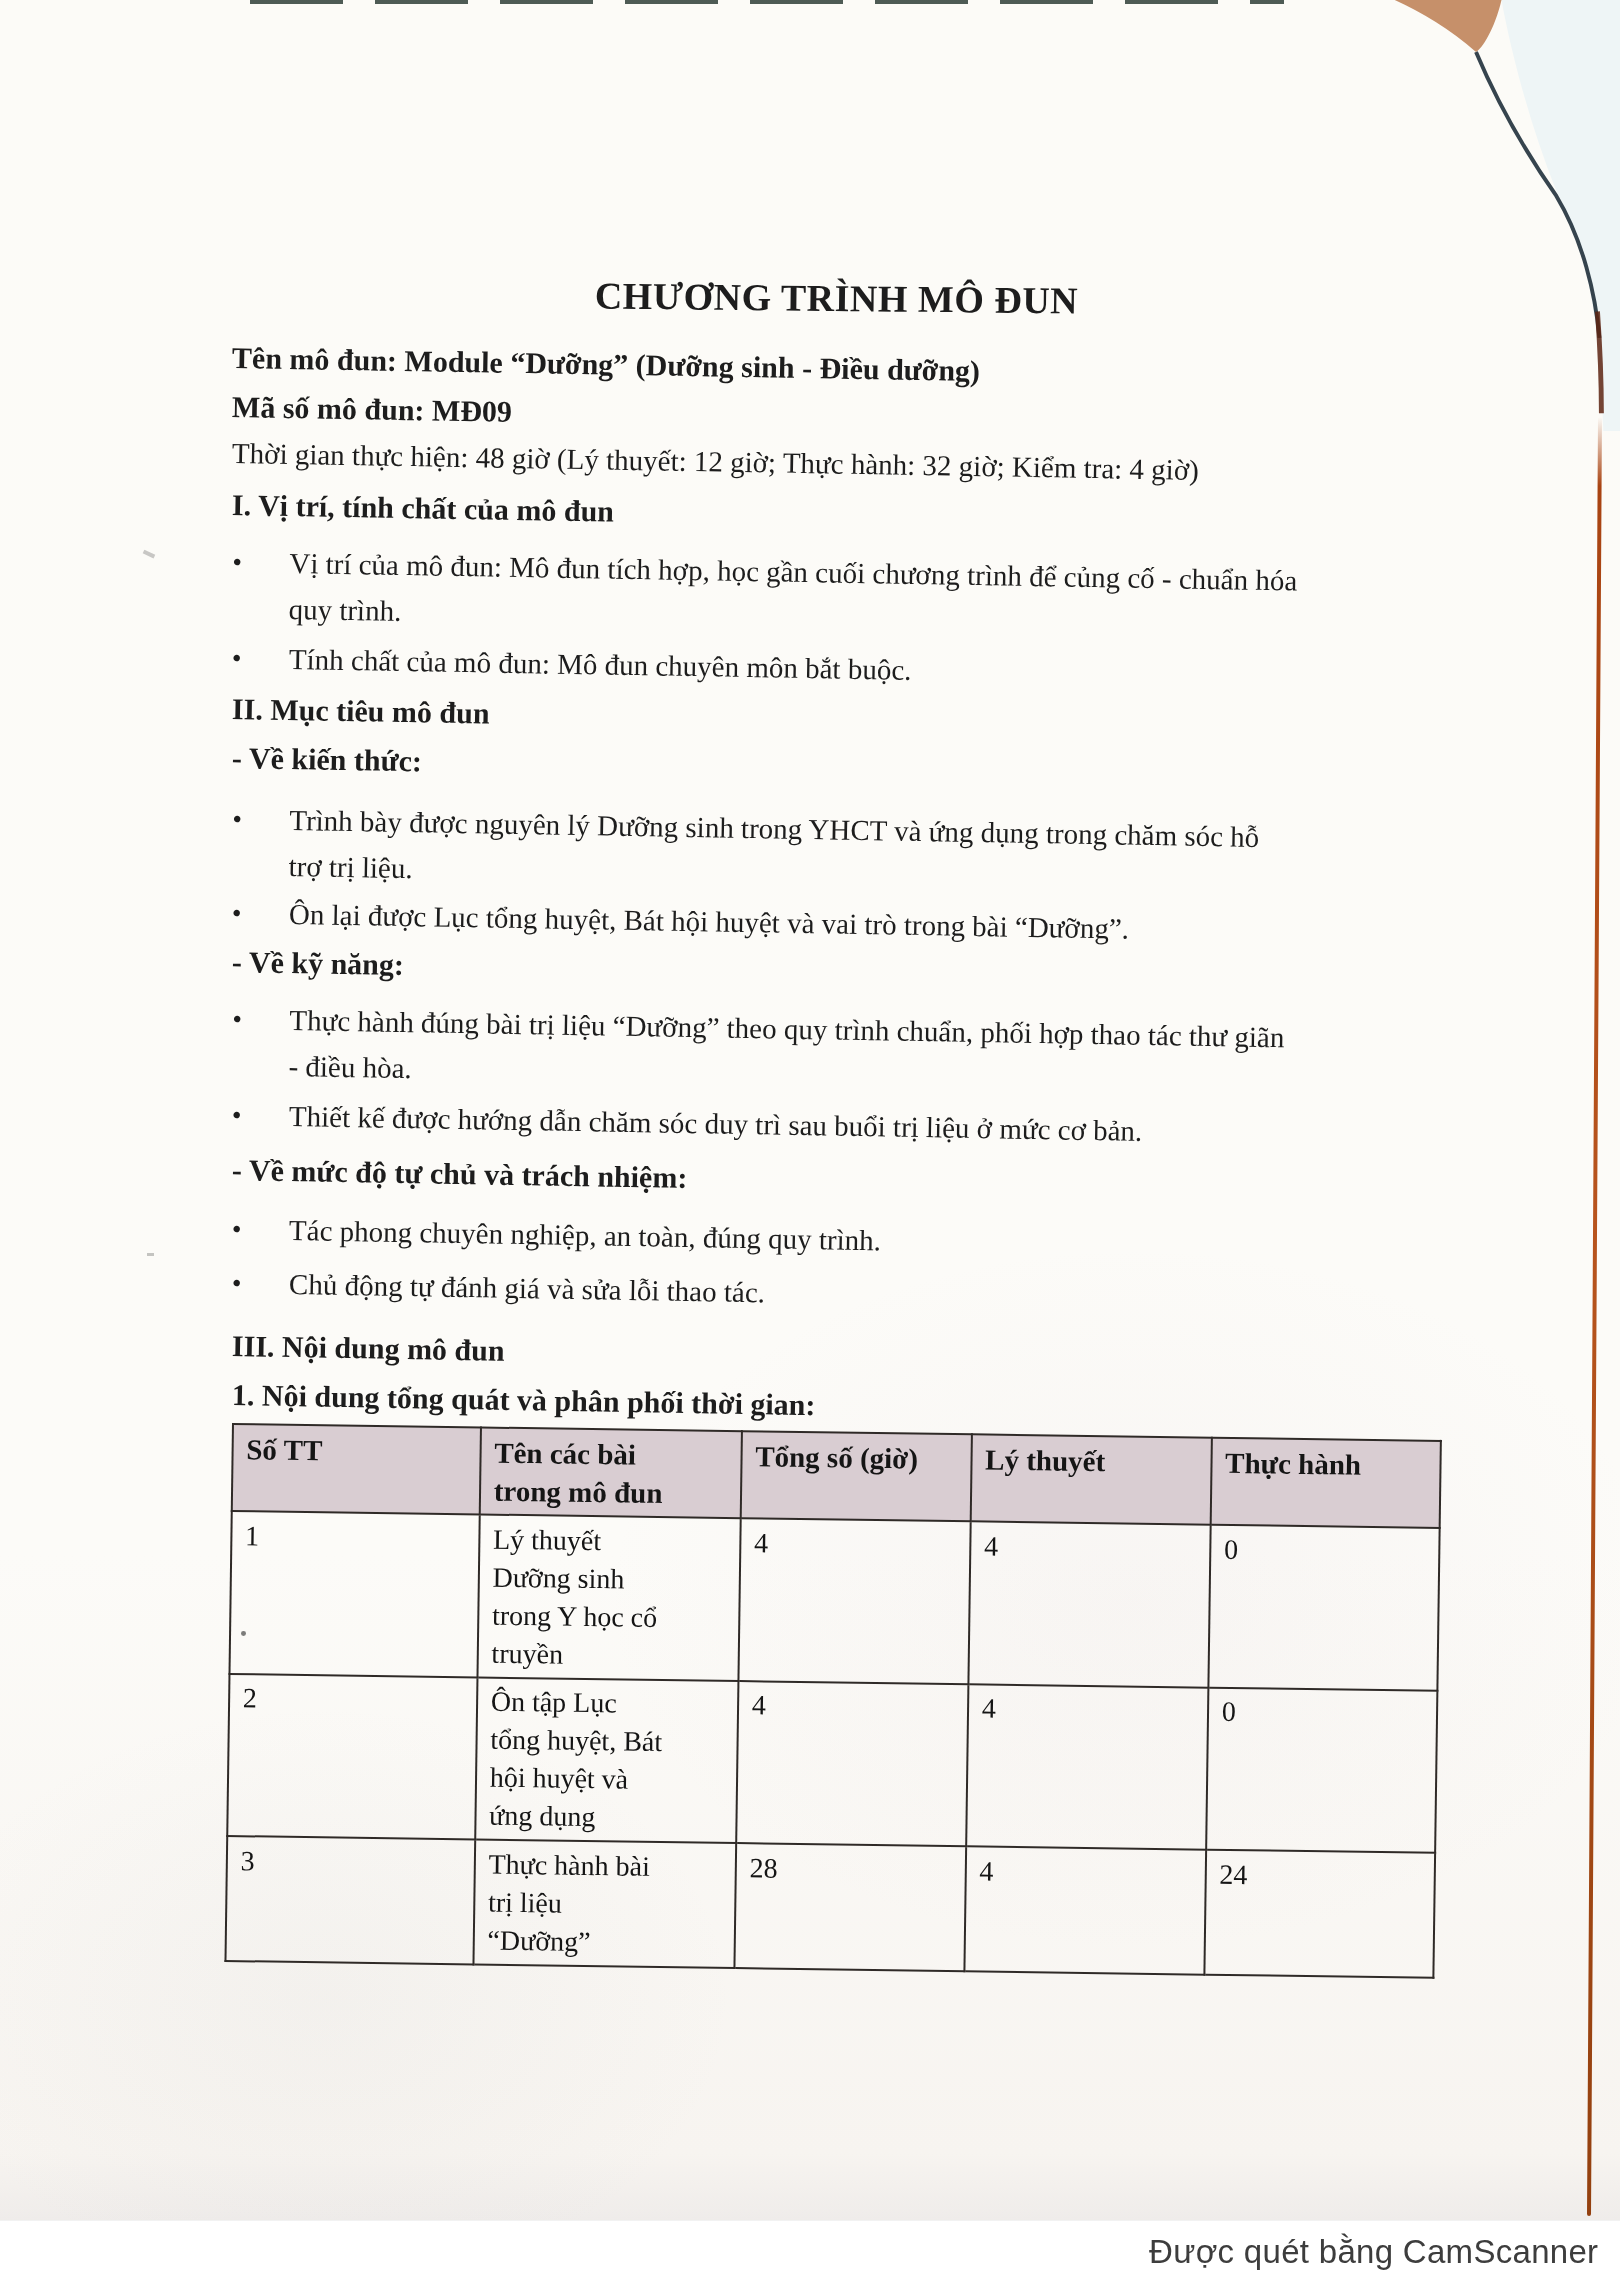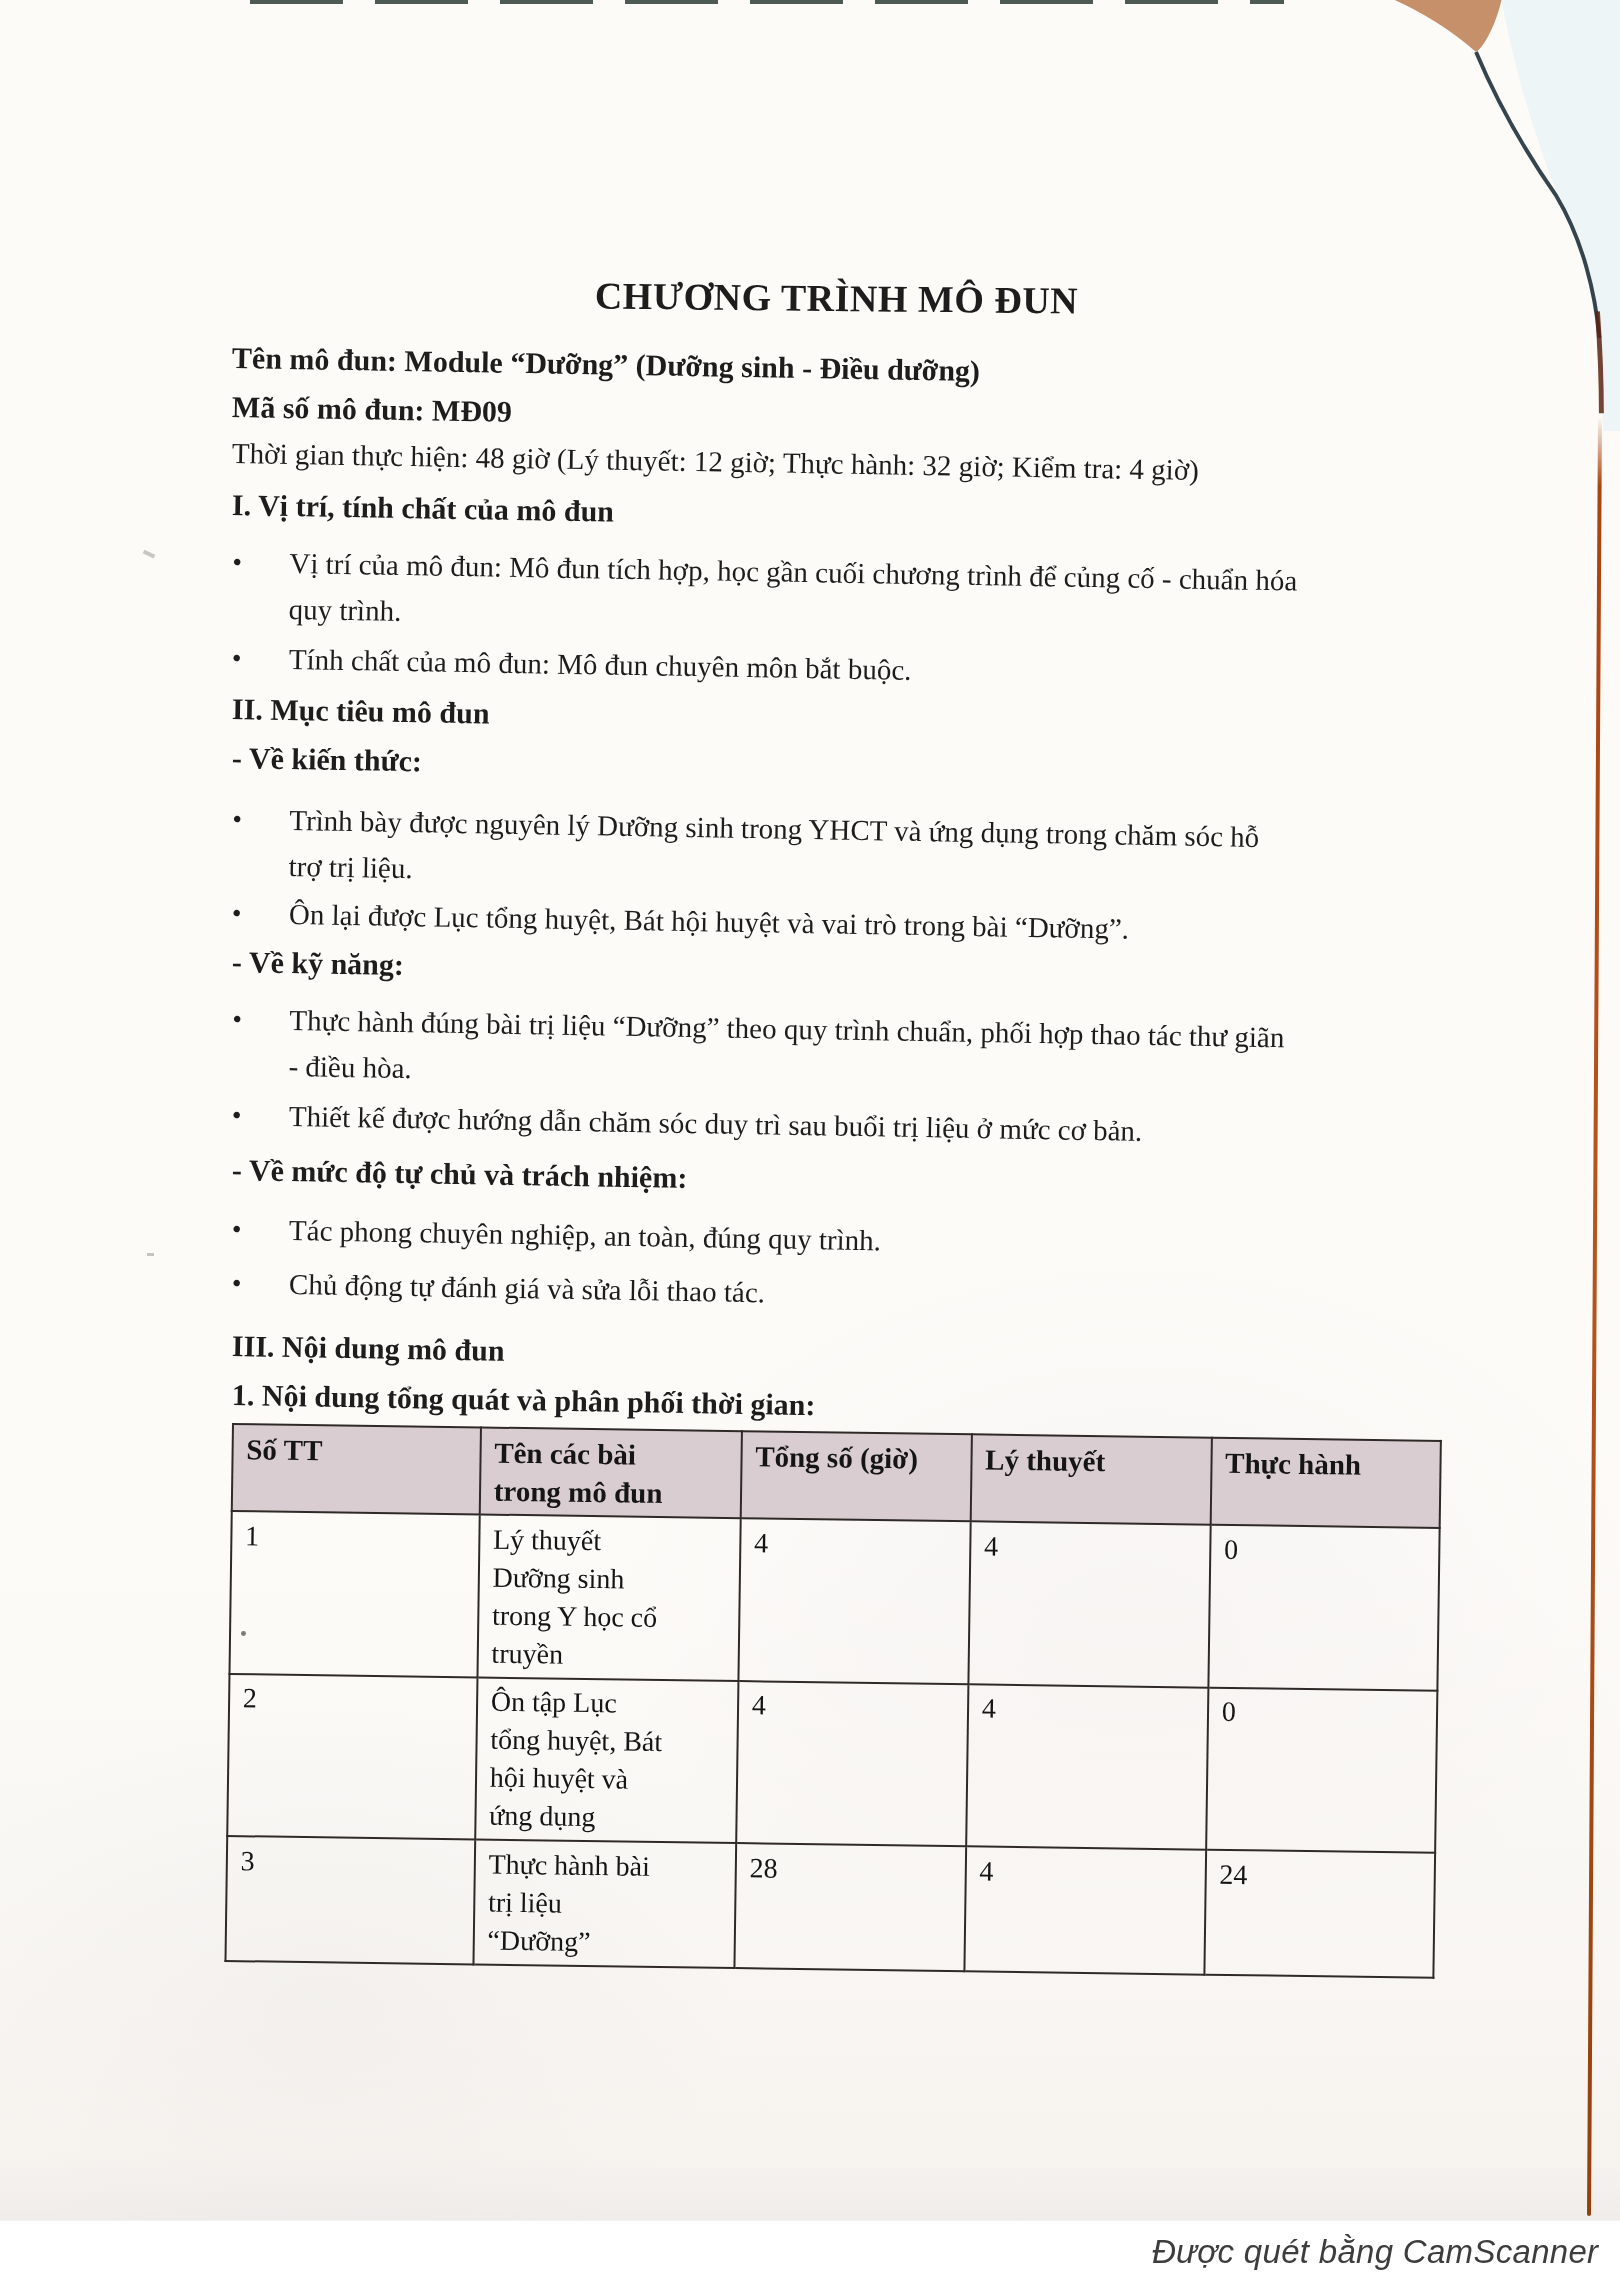--- a/index.html
+++ b/index.html
@@ -32,21 +32,21 @@
   .topstrip{left:250px;top:0;width:1034px;height:3.9px;opacity:.8;
             background:repeating-linear-gradient(90deg,#22332c 0 93px,rgba(0,0,0,0) 93px 125px);}
   .edge-orange{left:1598px;top:417px;width:3.9px;height:1799px;transform:rotate(.35deg);transform-origin:50% 0;
             background:linear-gradient(180deg,rgba(168,67,18,0) 0,#a84312 69px,#b8541d 45%,#93400f 100%);border-radius:2px;}
   .speck1{left:143px;top:552px;width:11.8px;height:3.9px;background:rgba(80,80,80,.30);transform:rotate(25deg);}
   .speck2{left:147px;top:1253px;width:6.9px;height:2.9px;background:rgba(0,0,0,.22);}
   .speck3{left:241px;top:1631px;width:4.9px;height:4.9px;border-radius:50%;background:rgba(20,20,20,.55);}
   
   .footer{left:0;top:2220px;width:1620px;height:73px;background:#ffffff;border-top:1px solid rgba(0,0,0,.05);}
   .footnote{position:absolute;right:21.6px;top:11.8px;font-family:"Liberation Sans",sans-serif;
-            font-size:33px;color:#3d3d3d;letter-spacing:0.3px;font-style:italic;}
+            font-size:33px;color:#3d3d3d;letter-spacing:0.3px;}
 </style>
 </head>
 <body>
 
 <div class="page">
 
   <div class="scan">
 
     <div class="abs topstrip"></div>
     <div class="abs speck1"></div>

